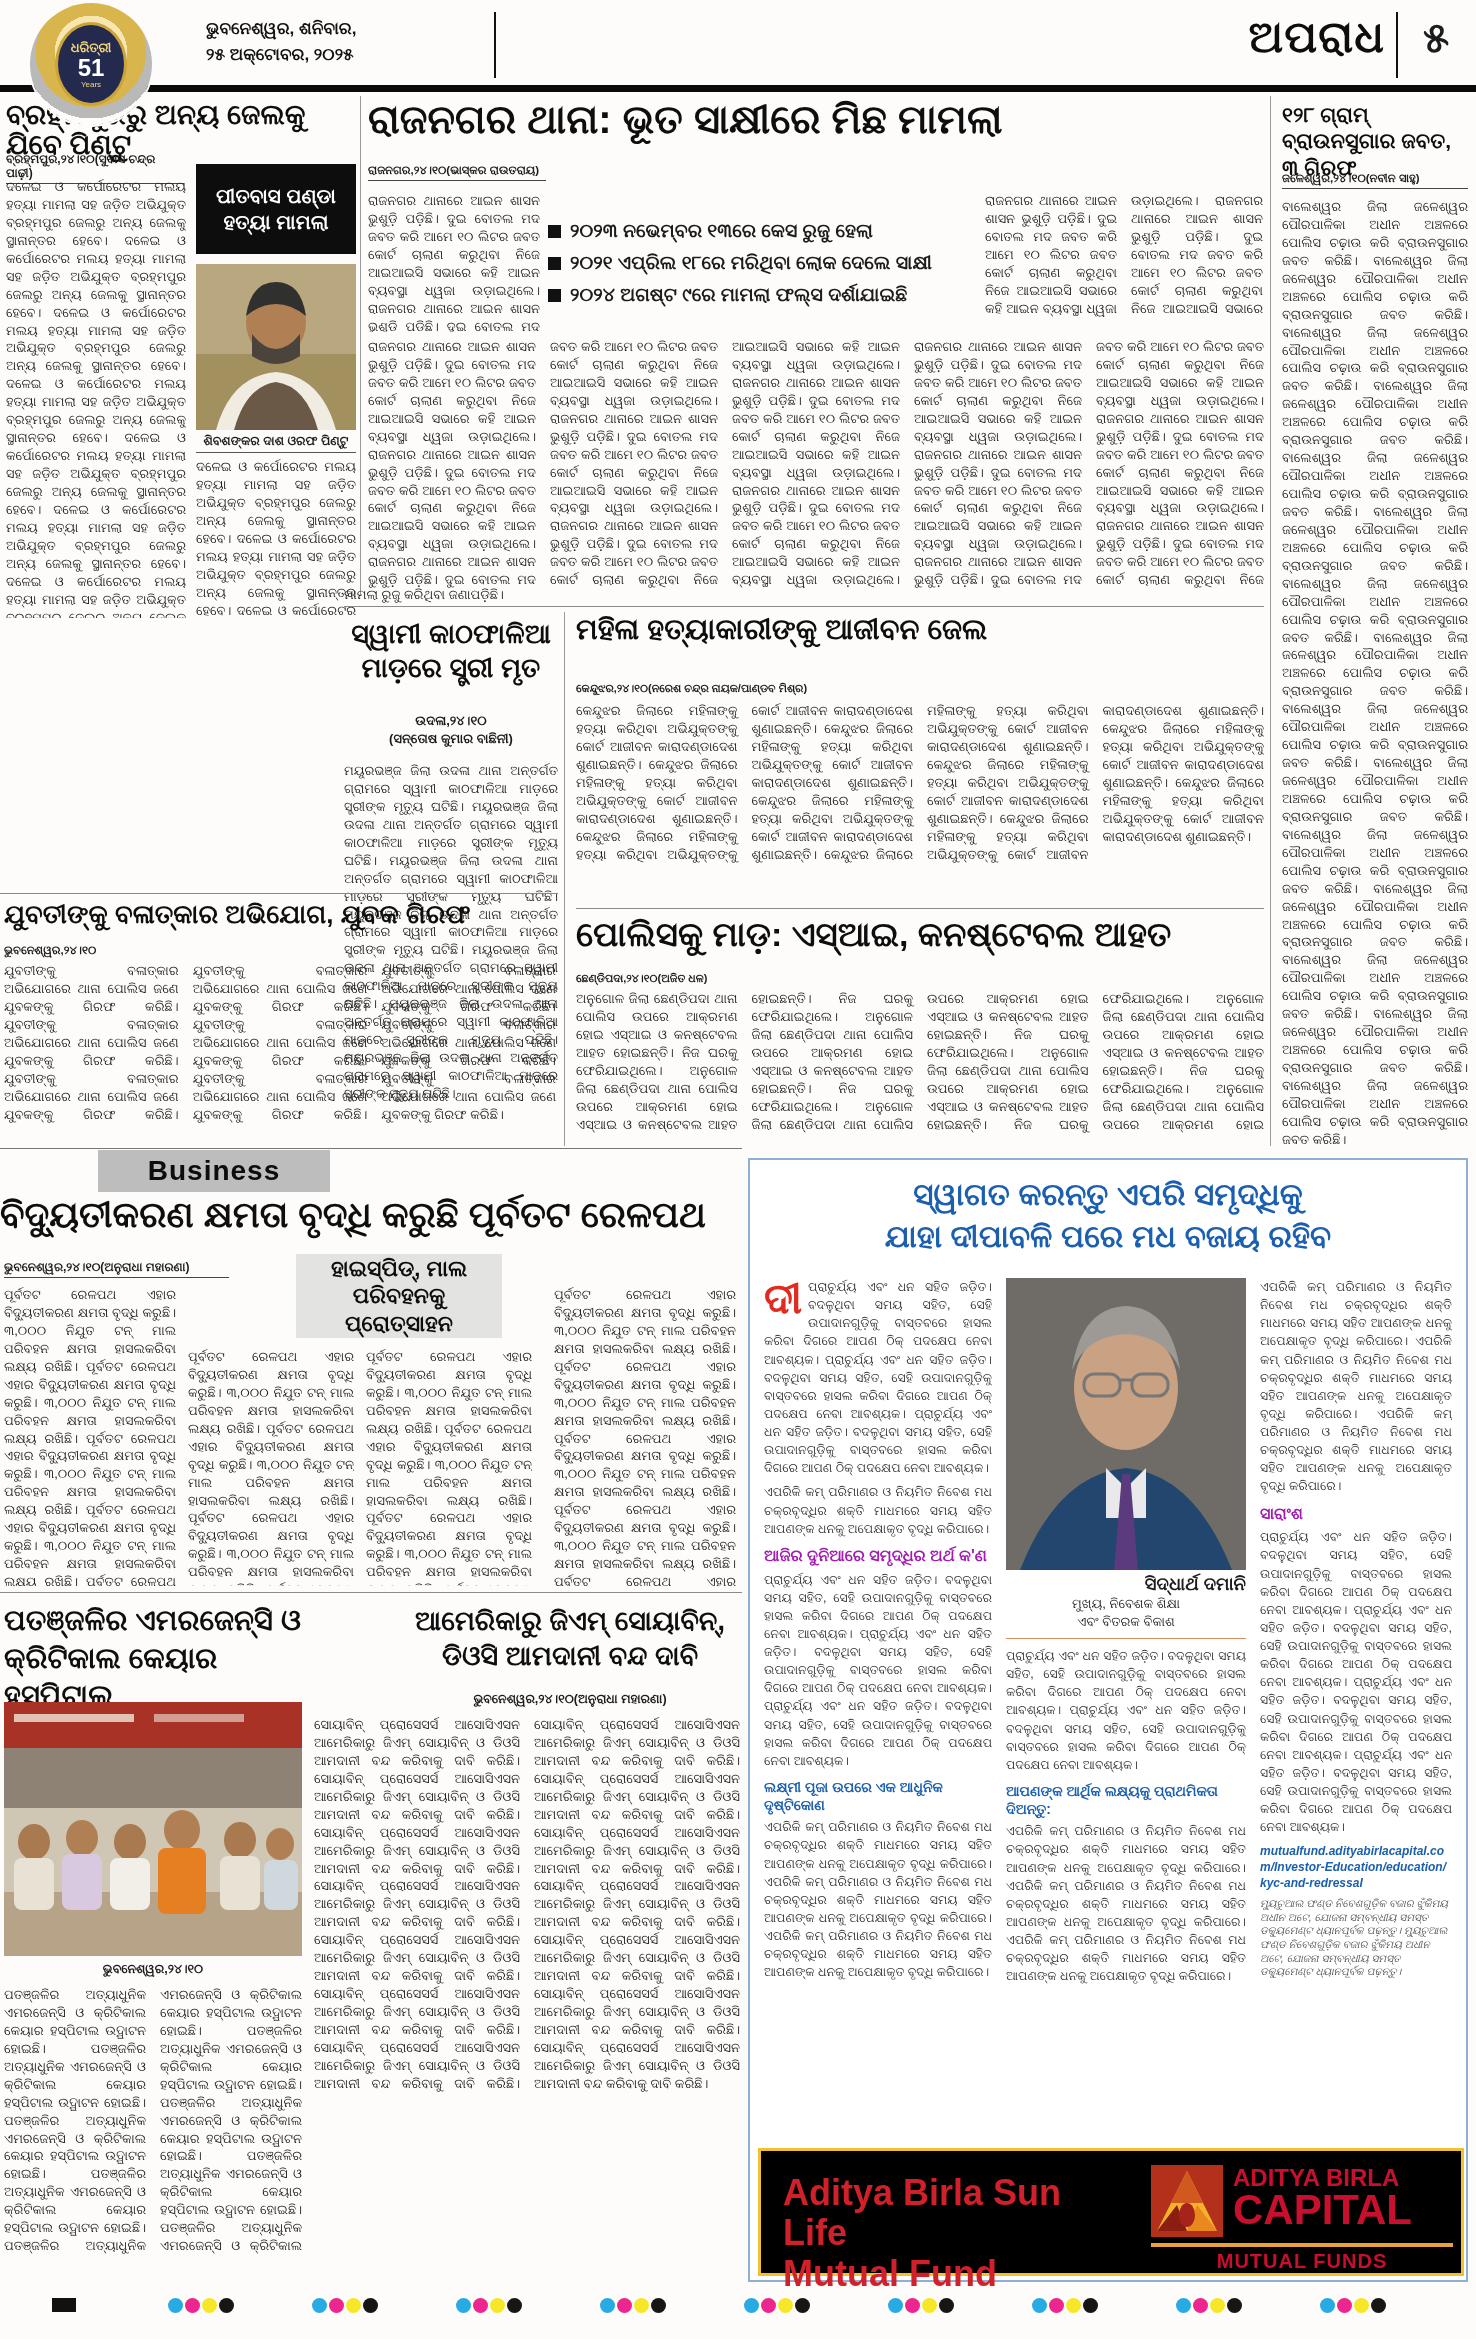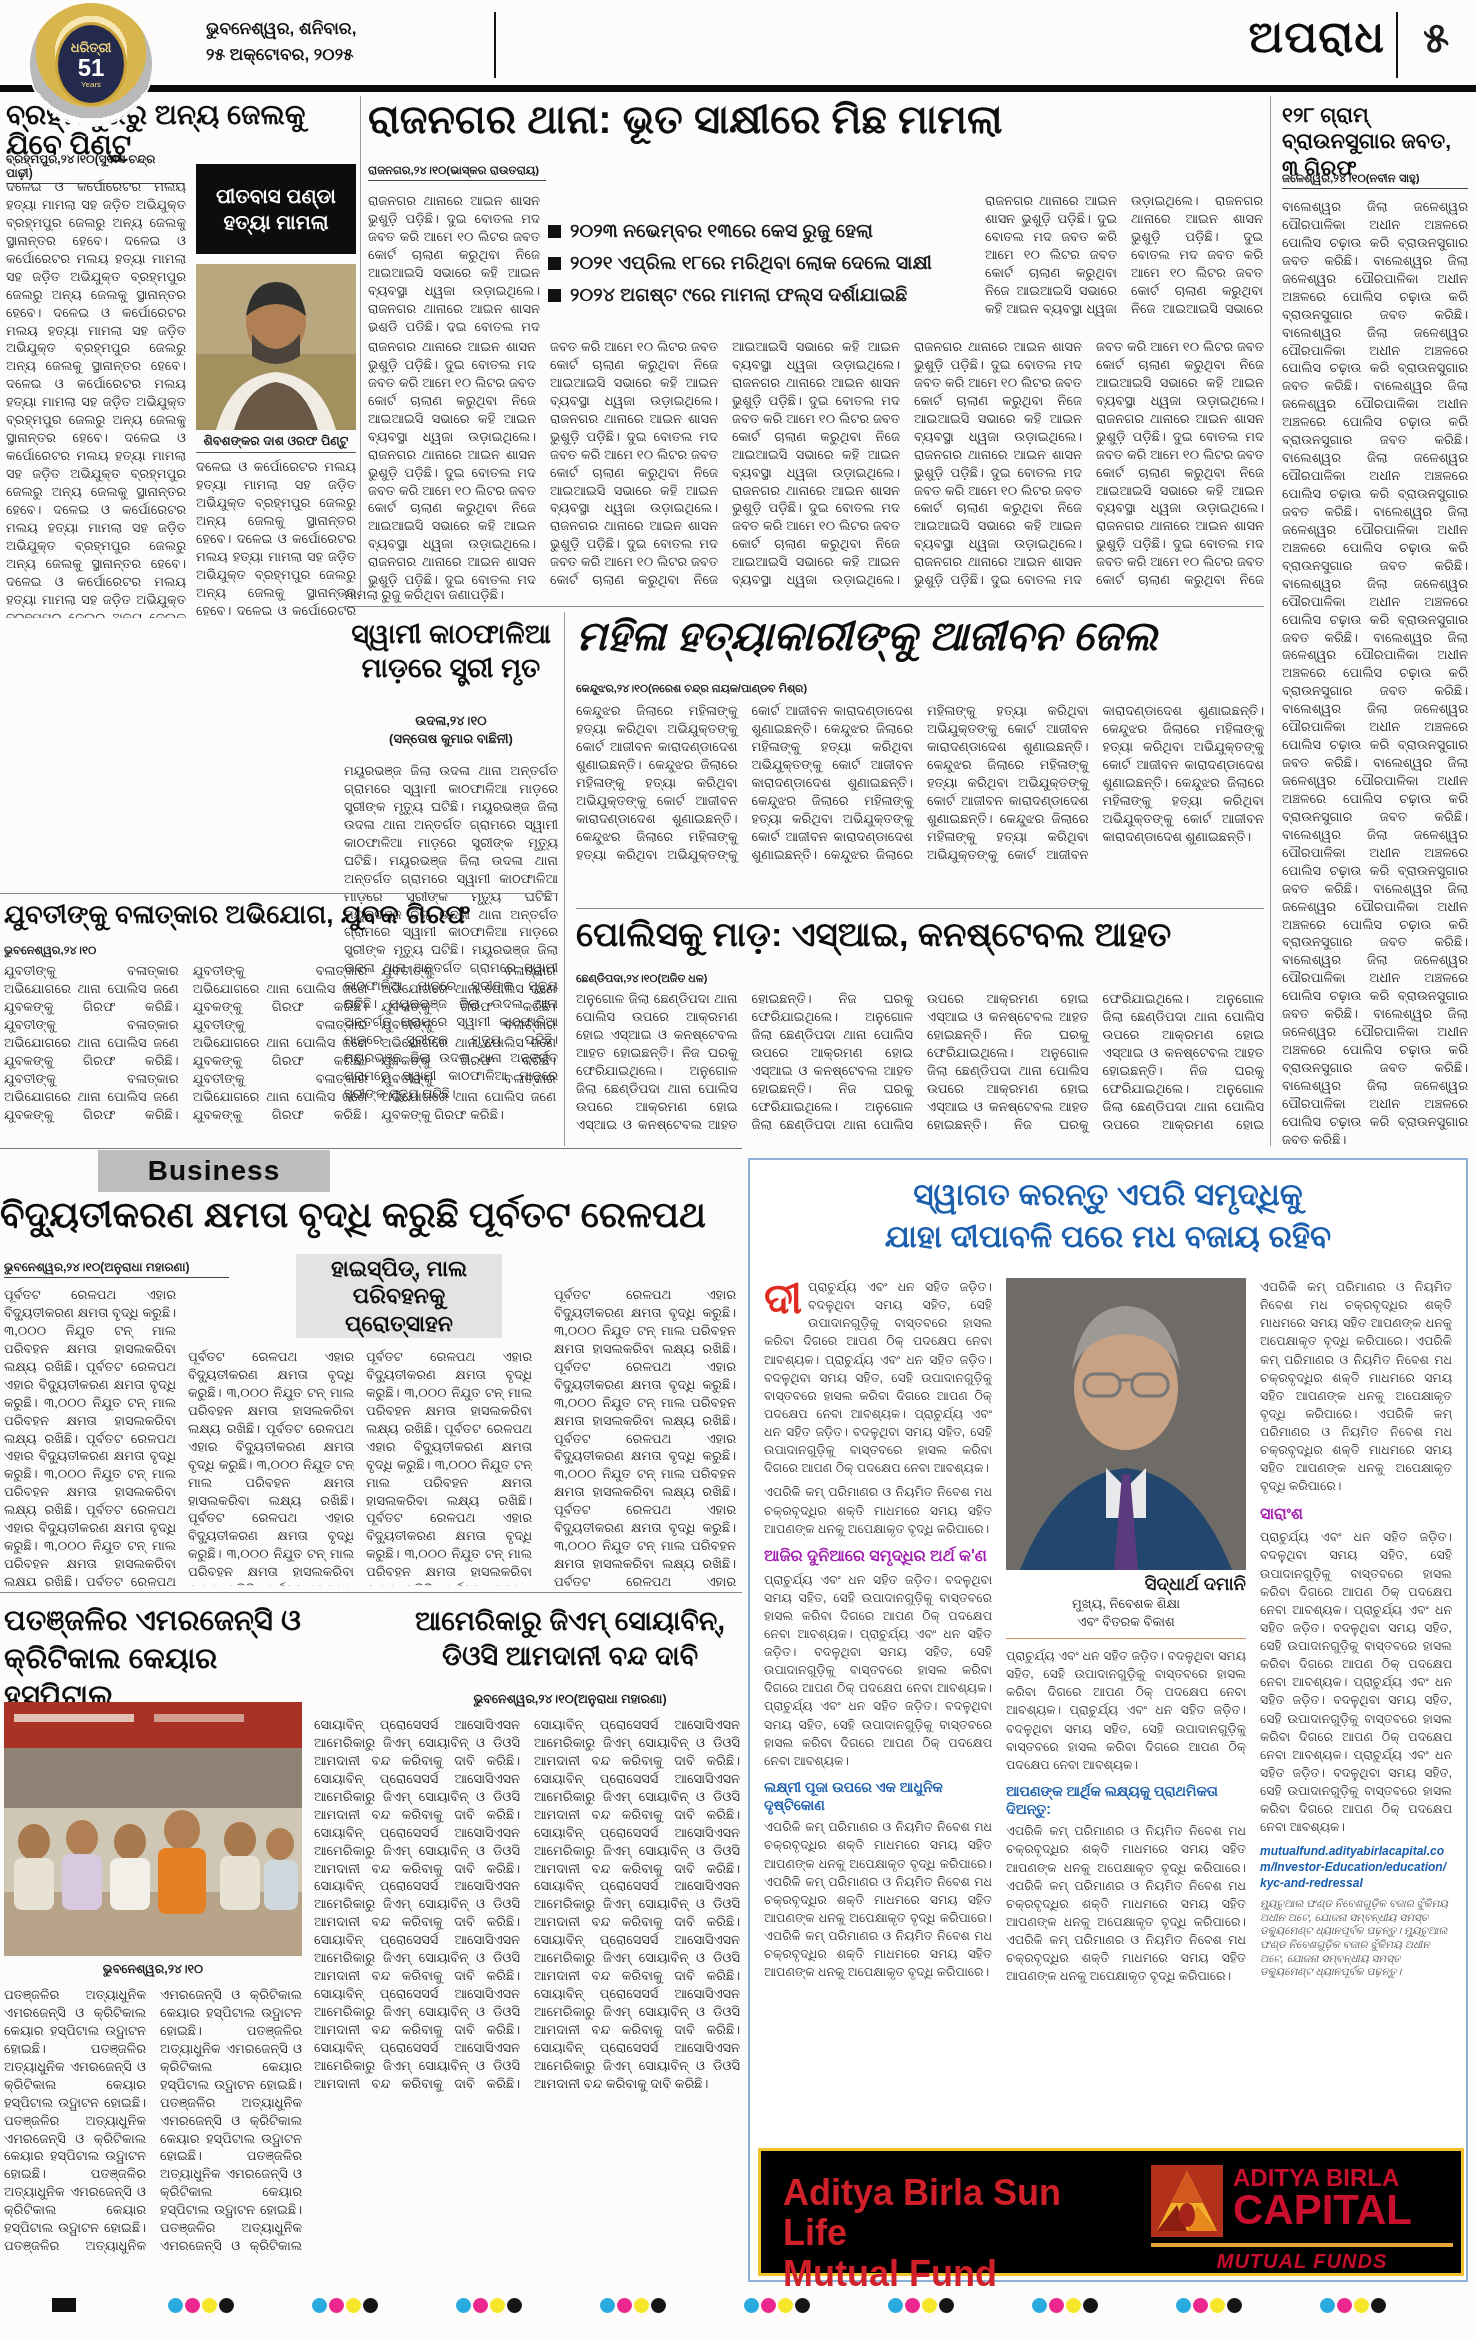--- a/index.html
+++ b/index.html
@@ -133,21 +133,21 @@
   <div class="abs hline" style="left:344px;top:606px;width:920px;"></div>
   <div class="abs body-txt" style="left:344px;top:586px;width:212px;height:18px;">ମାମଲା ରୁଜୁ କରିଥିବା ଜଣାପଡ଼ିଛି।</div>
   <div class="abs hl" style="left:344px;top:618px;width:214px;font-size:27px;text-align:center;line-height:1.25;">ସ୍ୱାମୀ କାଠଫାଳିଆ ମାଡ଼ରେ ସ୍ତ୍ରୀ ମୃତ</div>
   <div class="abs" style="left:344px;top:712px;width:214px;text-align:center;font-weight:700;font-size:13px;line-height:1.4;">
     <div>ଉଦଳା,୨୪।୧୦</div>
     <div>(ସନ୍ତୋଷ କୁମାର ବାଛିନୀ)</div>
   </div>
   <div class="abs body-txt" style="left:344px;top:762px;width:214px;height:382px;">ମୟୂରଭଞ୍ଜ ଜିଲା ଉଦଳା ଥାନା ଅନ୍ତର୍ଗତ ଗ୍ରାମରେ ସ୍ୱାମୀ କାଠଫାଳିଆ ମାଡ଼ରେ ସ୍ତ୍ରୀଙ୍କ ମୃତ୍ୟୁ ଘଟିଛି। ମୟୂରଭଞ୍ଜ ଜିଲା ଉଦଳା ଥାନା ଅନ୍ତର୍ଗତ ଗ୍ରାମରେ ସ୍ୱାମୀ କାଠଫାଳିଆ ମାଡ଼ରେ ସ୍ତ୍ରୀଙ୍କ ମୃତ୍ୟୁ ଘଟିଛି। ମୟୂରଭଞ୍ଜ ଜିଲା ଉଦଳା ଥାନା ଅନ୍ତର୍ଗତ ଗ୍ରାମରେ ସ୍ୱାମୀ କାଠଫାଳିଆ ମାଡ଼ରେ ସ୍ତ୍ରୀଙ୍କ ମୃତ୍ୟୁ ଘଟିଛି। ମୟୂରଭଞ୍ଜ ଜିଲା ଉଦଳା ଥାନା ଅନ୍ତର୍ଗତ ଗ୍ରାମରେ ସ୍ୱାମୀ କାଠଫାଳିଆ ମାଡ଼ରେ ସ୍ତ୍ରୀଙ୍କ ମୃତ୍ୟୁ ଘଟିଛି। ମୟୂରଭଞ୍ଜ ଜିଲା ଉଦଳା ଥାନା ଅନ୍ତର୍ଗତ ଗ୍ରାମରେ ସ୍ୱାମୀ କାଠଫାଳିଆ ମାଡ଼ରେ ସ୍ତ୍ରୀଙ୍କ ମୃତ୍ୟୁ ଘଟିଛି। ମୟୂରଭଞ୍ଜ ଜିଲା ଉଦଳା ଥାନା ଅନ୍ତର୍ଗତ ଗ୍ରାମରେ ସ୍ୱାମୀ କାଠଫାଳିଆ ମାଡ଼ରେ ସ୍ତ୍ରୀଙ୍କ ମୃତ୍ୟୁ ଘଟିଛି। ମୟୂରଭଞ୍ଜ ଜିଲା ଉଦଳା ଥାନା ଅନ୍ତର୍ଗତ ଗ୍ରାମରେ ସ୍ୱାମୀ କାଠଫାଳିଆ ମାଡ଼ରେ ସ୍ତ୍ରୀଙ୍କ ମୃତ୍ୟୁ ଘଟିଛି।</div>
 
   <div class="abs vline" style="left:564px;top:612px;height:534px;"></div>
-  <div class="abs hl" style="left:576px;top:614px;width:690px;font-size:41px;white-space:nowrap;font-style:italic;">ମହିଳା ହତ୍ୟାକାରୀଙ୍କୁ ଆଜୀବନ ଜେଲ</div>
+  <div class="abs hl" style="left:576px;top:614px;width:690px;font-size:29px;white-space:nowrap;">ମହିଳା ହତ୍ୟାକାରୀଙ୍କୁ ଆଜୀବନ ଜେଲ</div>
   <div class="abs by" style="left:576px;top:682px;width:262px;font-size:11px;border-bottom:none;">କେନ୍ଦୁଝର,୨୪।୧୦(ନରେଶ ଚନ୍ଦ୍ର ନାୟକ/ପାଣ୍ଡବ ମିଶ୍ର)</div>
   <div class="abs body-txt cols4" style="left:576px;top:702px;width:688px;height:198px;">କେନ୍ଦୁଝର ଜିଲାରେ ମହିଳାଙ୍କୁ ହତ୍ୟା କରିଥିବା ଅଭିଯୁକ୍ତଙ୍କୁ କୋର୍ଟ ଆଜୀବନ କାରାଦଣ୍ଡାଦେଶ ଶୁଣାଇଛନ୍ତି। କେନ୍ଦୁଝର ଜିଲାରେ ମହିଳାଙ୍କୁ ହତ୍ୟା କରିଥିବା ଅଭିଯୁକ୍ତଙ୍କୁ କୋର୍ଟ ଆଜୀବନ କାରାଦଣ୍ଡାଦେଶ ଶୁଣାଇଛନ୍ତି। କେନ୍ଦୁଝର ଜିଲାରେ ମହିଳାଙ୍କୁ ହତ୍ୟା କରିଥିବା ଅଭିଯୁକ୍ତଙ୍କୁ କୋର୍ଟ ଆଜୀବନ କାରାଦଣ୍ଡାଦେଶ ଶୁଣାଇଛନ୍ତି। କେନ୍ଦୁଝର ଜିଲାରେ ମହିଳାଙ୍କୁ ହତ୍ୟା କରିଥିବା ଅଭିଯୁକ୍ତଙ୍କୁ କୋର୍ଟ ଆଜୀବନ କାରାଦଣ୍ଡାଦେଶ ଶୁଣାଇଛନ୍ତି। କେନ୍ଦୁଝର ଜିଲାରେ ମହିଳାଙ୍କୁ ହତ୍ୟା କରିଥିବା ଅଭିଯୁକ୍ତଙ୍କୁ କୋର୍ଟ ଆଜୀବନ କାରାଦଣ୍ଡାଦେଶ ଶୁଣାଇଛନ୍ତି। କେନ୍ଦୁଝର ଜିଲାରେ ମହିଳାଙ୍କୁ ହତ୍ୟା କରିଥିବା ଅଭିଯୁକ୍ତଙ୍କୁ କୋର୍ଟ ଆଜୀବନ କାରାଦଣ୍ଡାଦେଶ ଶୁଣାଇଛନ୍ତି। କେନ୍ଦୁଝର ଜିଲାରେ ମହିଳାଙ୍କୁ ହତ୍ୟା କରିଥିବା ଅଭିଯୁକ୍ତଙ୍କୁ କୋର୍ଟ ଆଜୀବନ କାରାଦଣ୍ଡାଦେଶ ଶୁଣାଇଛନ୍ତି। କେନ୍ଦୁଝର ଜିଲାରେ ମହିଳାଙ୍କୁ ହତ୍ୟା କରିଥିବା ଅଭିଯୁକ୍ତଙ୍କୁ କୋର୍ଟ ଆଜୀବନ କାରାଦଣ୍ଡାଦେଶ ଶୁଣାଇଛନ୍ତି। କେନ୍ଦୁଝର ଜିଲାରେ ମହିଳାଙ୍କୁ ହତ୍ୟା କରିଥିବା ଅଭିଯୁକ୍ତଙ୍କୁ କୋର୍ଟ ଆଜୀବନ କାରାଦଣ୍ଡାଦେଶ ଶୁଣାଇଛନ୍ତି। କେନ୍ଦୁଝର ଜିଲାରେ ମହିଳାଙ୍କୁ ହତ୍ୟା କରିଥିବା ଅଭିଯୁକ୍ତଙ୍କୁ କୋର୍ଟ ଆଜୀବନ କାରାଦଣ୍ଡାଦେଶ ଶୁଣାଇଛନ୍ତି।</div>
 
   <div class="abs hline" style="left:576px;top:908px;width:688px;"></div>
   <div class="abs hl" style="left:576px;top:916px;width:688px;font-size:34px;white-space:nowrap;">ପୋଲିସକୁ ମାଡ଼: ଏସ୍ଆଇ, କନଷ୍ଟେବଲ ଆହତ</div>
   <div class="abs by" style="left:576px;top:972px;width:200px;font-size:11px;border-bottom:none;">ଛେଣ୍ଡିପଦା,୨୪।୧୦(ଅଜିତ ଧଳ)</div>
   <div class="abs body-txt cols4" style="left:576px;top:990px;width:688px;height:152px;">ଅନୁଗୋଳ ଜିଲା ଛେଣ୍ଡିପଦା ଥାନା ପୋଲିସ ଉପରେ ଆକ୍ରମଣ ହୋଇ ଏସ୍ଆଇ ଓ କନଷ୍ଟେବଲ ଆହତ ହୋଇଛନ୍ତି। ନିଜ ଘରକୁ ଫେରିଯାଇଥିଲେ। ଅନୁଗୋଳ ଜିଲା ଛେଣ୍ଡିପଦା ଥାନା ପୋଲିସ ଉପରେ ଆକ୍ରମଣ ହୋଇ ଏସ୍ଆଇ ଓ କନଷ୍ଟେବଲ ଆହତ ହୋଇଛନ୍ତି। ନିଜ ଘରକୁ ଫେରିଯାଇଥିଲେ। ଅନୁଗୋଳ ଜିଲା ଛେଣ୍ଡିପଦା ଥାନା ପୋଲିସ ଉପରେ ଆକ୍ରମଣ ହୋଇ ଏସ୍ଆଇ ଓ କନଷ୍ଟେବଲ ଆହତ ହୋଇଛନ୍ତି। ନିଜ ଘରକୁ ଫେରିଯାଇଥିଲେ। ଅନୁଗୋଳ ଜିଲା ଛେଣ୍ଡିପଦା ଥାନା ପୋଲିସ ଉପରେ ଆକ୍ରମଣ ହୋଇ ଏସ୍ଆଇ ଓ କନଷ୍ଟେବଲ ଆହତ ହୋଇଛନ୍ତି। ନିଜ ଘରକୁ ଫେରିଯାଇଥିଲେ। ଅନୁଗୋଳ ଜିଲା ଛେଣ୍ଡିପଦା ଥାନା ପୋଲିସ ଉପରେ ଆକ୍ରମଣ ହୋଇ ଏସ୍ଆଇ ଓ କନଷ୍ଟେବଲ ଆହତ ହୋଇଛନ୍ତି। ନିଜ ଘରକୁ ଫେରିଯାଇଥିଲେ। ଅନୁଗୋଳ ଜିଲା ଛେଣ୍ଡିପଦା ଥାନା ପୋଲିସ ଉପରେ ଆକ୍ରମଣ ହୋଇ ଏସ୍ଆଇ ଓ କନଷ୍ଟେବଲ ଆହତ ହୋଇଛନ୍ତି। ନିଜ ଘରକୁ ଫେରିଯାଇଥିଲେ। ଅନୁଗୋଳ ଜିଲା ଛେଣ୍ଡିପଦା ଥାନା ପୋଲିସ ଉପରେ ଆକ୍ରମଣ ହୋଇ ଏସ୍ଆଇ ଓ କନଷ୍ଟେବଲ ଆହତ ହୋଇଛନ୍ତି। ନିଜ ଘରକୁ ଫେରିଯାଇଥିଲେ।</div>
 
   <div class="abs hline" style="left:0px;top:893px;width:558px;"></div>
   <div class="abs hl" style="left:4px;top:900px;width:554px;font-size:26px;white-space:nowrap;">ଯୁବତୀଙ୍କୁ ବଳାତ୍କାର ଅଭିଯୋଗ, ଯୁବକ ଗିରଫ</div>
@@ -263,21 +263,21 @@
         <polygon points="6,66 26,40 36,66" fill="#8c1d12"></polygon>
         <polygon points="66,66 46,40 36,66" fill="#e8881f"></polygon>
         <ellipse cx="36" cy="50" rx="8" ry="12" fill="#a6231c"></ellipse>
       </svg>
     </div>
     <div class="abs" style="left:472px;top:16px;width:220px;">
       <div class="birla-word" style="font-size:24px;">ADITYA BIRLA</div>
       <div class="birla-word" style="font-size:42px;">CAPITAL</div>
     </div>
     <div class="abs gold-rule" style="left:390px;top:92px;width:302px;"></div>
-    <div class="abs mf-label" style="left:390px;top:99px;width:302px;text-align:center;font-style:italic;">MUTUAL FUNDS</div>
+    <div class="abs mf-label" style="left:390px;top:99px;width:302px;text-align:center;">MUTUAL FUNDS</div>
   </div>
 
   <div class="abs" style="left:52px;top:2298px;width:24px;height:14px;background:#111;"></div>
   <div class="reg-group" style="left:168px;">
       <span class="dot c"></span>
       <span class="dot m"></span>
       <span class="dot y"></span>
       <span class="dot k"></span>
     </div>
   <div class="reg-group" style="left:312px;">

